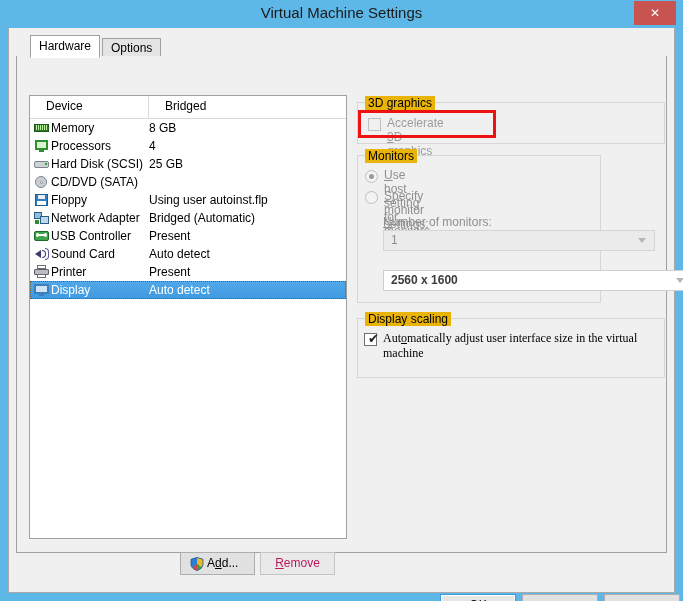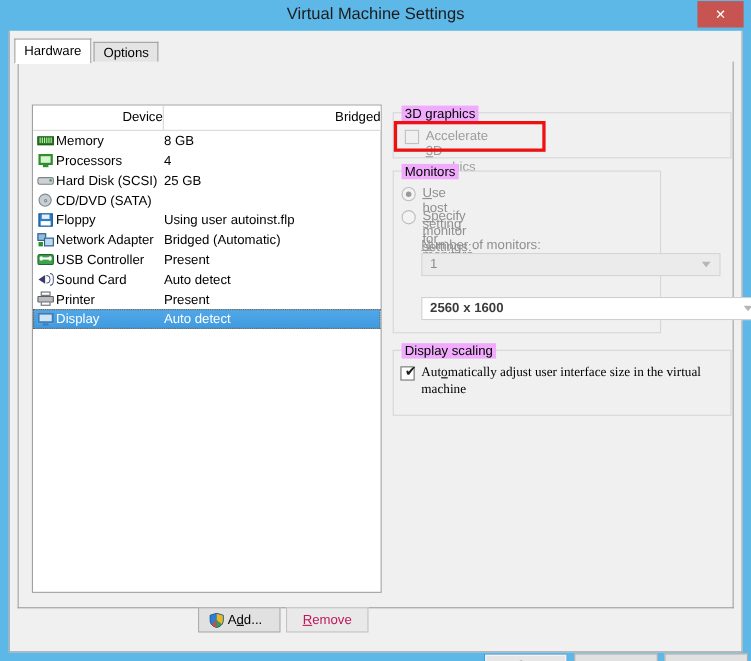--- a/index.html
+++ b/index.html
@@ -65,21 +65,21 @@
     width: 667px; height: 565px;
     background: #f0f0f0;
     border: 1px solid #a9a9a9;
     border-top: none;
     box-sizing: border-box;
   }
 
   
   #tabstrip {
     position: absolute;
-    left: 4px; top: 7px;
+    left: 21px; top: 7px;
     width: 651px; height: 22px;
   }
   .tab {
     position: absolute;
     top: 3px;
     height: 19px;
     box-sizing: border-box;
     background: #e4e4e4;
     border: 1px solid #a0a0a0;
     border-bottom: none;
@@ -126,21 +126,20 @@
   }
   #list-header .hcell {
     position: absolute;
     top: 0;
     height: 22px;
     line-height: 21px;
     font-size: 12px;
     color: #000;
     padding-left: 16px;
     box-sizing: border-box;
-    text-align: right;
   }
   #list-header .hcell.device { left: 0; width: 118px; }
   #list-header .hcell.summary { left: 118px; width: 198px; border-left: 1px solid #d8d8d8; }
 
   .row {
     position: relative;
     height: 18px;
     line-height: 18px;
     white-space: nowrap;
     cursor: default;
@@ -302,21 +301,21 @@
   
   .group {
     position: absolute;
     border: 1px solid #d6d6d6;
     box-sizing: border-box;
     background: transparent;
   }
   .group > .legend {
     position: absolute;
     top: -7px; left: 7px;
-    background: #f0abfc;
+    background: #eab308;
     padding: 0 3px;
     font-size: 12px;
     color: #000;
   }
 
   #group-3d { left: 348px; top: 74px; width: 308px; height: 42px; }
   #group-monitors { left: 348px; top: 127px; width: 244px; height: 148px; }
   #group-scaling { left: 348px; top: 290px; width: 308px; height: 60px; }
 
   

